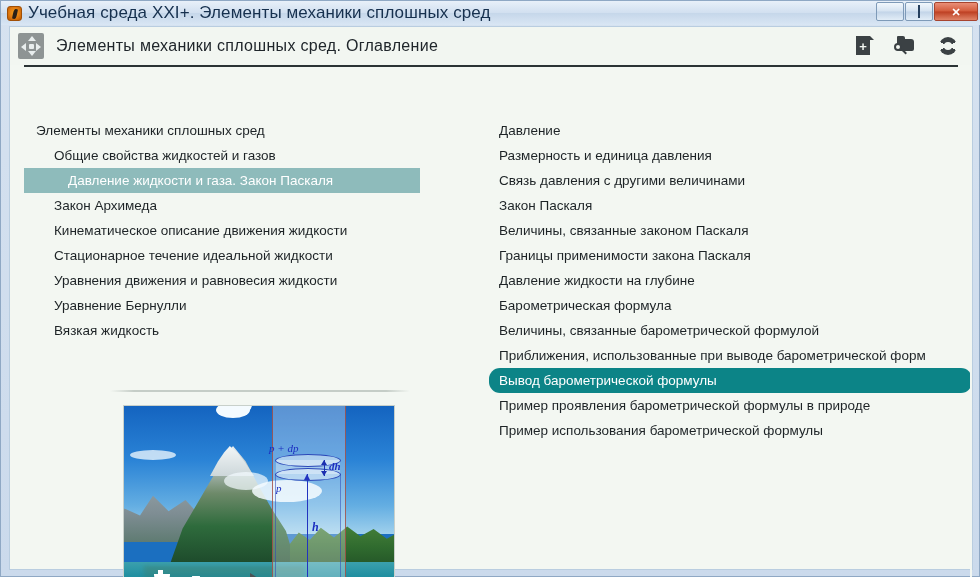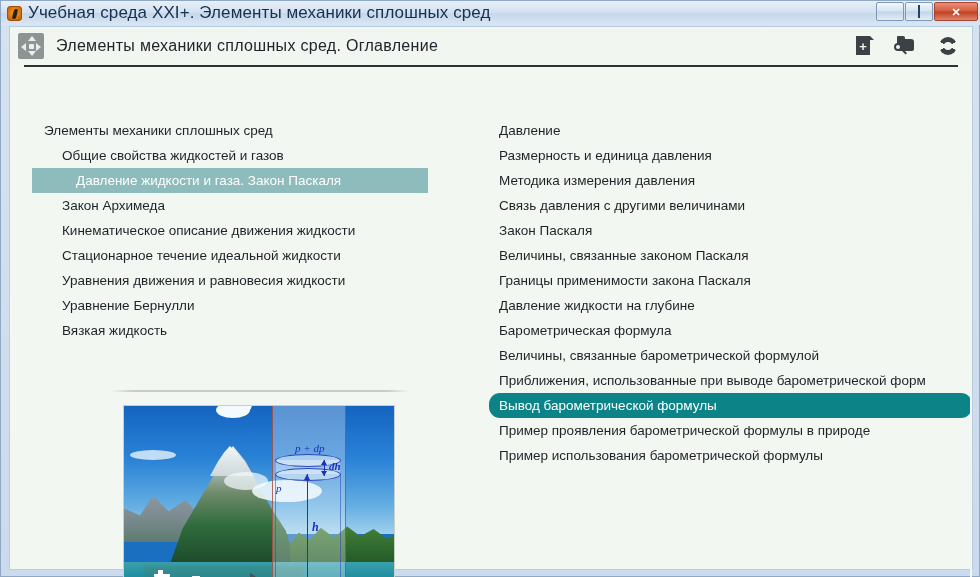--- a/index.html
+++ b/index.html
@@ -118,21 +118,21 @@
     background: #2b3335;
   }
 
   
   #body-area {
     position: absolute; left: 0; top: 41px; width: 962px; height: 501px;
     background: #f3f7f2;
   }
 
   .toc-list { position: absolute; list-style: none; }
-  #left-col  { left: 0px;  top: 50px; width: 470px; margin-left: 8px; }
+  #left-col  { left: 0px;  top: 50px; width: 470px; }
   #right-col { left: 479px; top: 50px; width: 483px; }
 
   .toc-item {
     font-size: 13.5px; color: #1d2326; white-space: nowrap;
     height: 25px; line-height: 25px; cursor: pointer; overflow: hidden;
   }
   #left-col .toc-item { padding-left: 44px; }
   #left-col .toc-item.lvl0 { padding-left: 26px; }
   #right-col .toc-item { padding-left: 10px; }
 
@@ -256,21 +256,21 @@
     border-left:3px solid transparent; border-right:3px solid transparent; border-bottom:5px solid #1c2fb0;
   }
   #dh-arrow::after {
     content:""; position:absolute; left:-3px; bottom:0;
     border-left:3px solid transparent; border-right:3px solid transparent; border-top:5px solid #1c2fb0;
   }
   .lbl {
     position:absolute; color:#1b2ec0; font-style: italic;
     font-family: "Liberation Serif", serif; font-size: 11px; white-space:nowrap;
   }
-  #lbl-pdp { left: 171px; top: 36px; }
+  #lbl-pdp { left: 145px; top: 36px; }
   #lbl-dh  { left: 205px; top: 54px; font-size: 11px; font-weight: bold; }
   #lbl-p   { left: 152px; top: 76px; }
   #lbl-h   { left: 188px; top: 114px; font-weight: bold; font-size: 12px; }
 
   #play-btn {
     position: absolute; left: 240px; top: 546px;
     width: 0; height: 0;
     border-top: 9px solid transparent;
     border-bottom: 9px solid transparent;
     border-left: 14px solid #4c5254;
@@ -338,21 +338,20 @@
           <li class="toc-item">Закон Архимеда</li>
           <li class="toc-item">Кинематическое описание движения жидкости</li>
           <li class="toc-item">Стационарное течение идеальной жидкости</li>
           <li class="toc-item">Уравнения движения и равновесия жидкости</li>
           <li class="toc-item">Уравнение Бернулли</li>
           <li class="toc-item">Вязкая жидкость</li>
         </ul>
       <ul class="toc-list" id="right-col">
           <li class="toc-item">Давление</li>
           <li class="toc-item">Размерность и единица давления</li>
-          <li class="toc-item">Методика измерения давления</li>
           <li class="toc-item">Связь давления с другими величинами</li>
           <li class="toc-item">Закон Паскаля</li>
           <li class="toc-item">Величины, связанные законом Паскаля</li>
           <li class="toc-item">Границы применимости закона Паскаля</li>
           <li class="toc-item">Давление жидкости на глубине</li>
           <li class="toc-item">Барометрическая формула</li>
           <li class="toc-item">Величины, связанные барометрической формулой</li>
           <li class="toc-item">Приближения, использованные при выводе барометрической форм</li>
           <li class="toc-item sel-dark">Вывод барометрической формулы</li>
           <li class="toc-item">Пример проявления барометрической формулы в природе</li>

